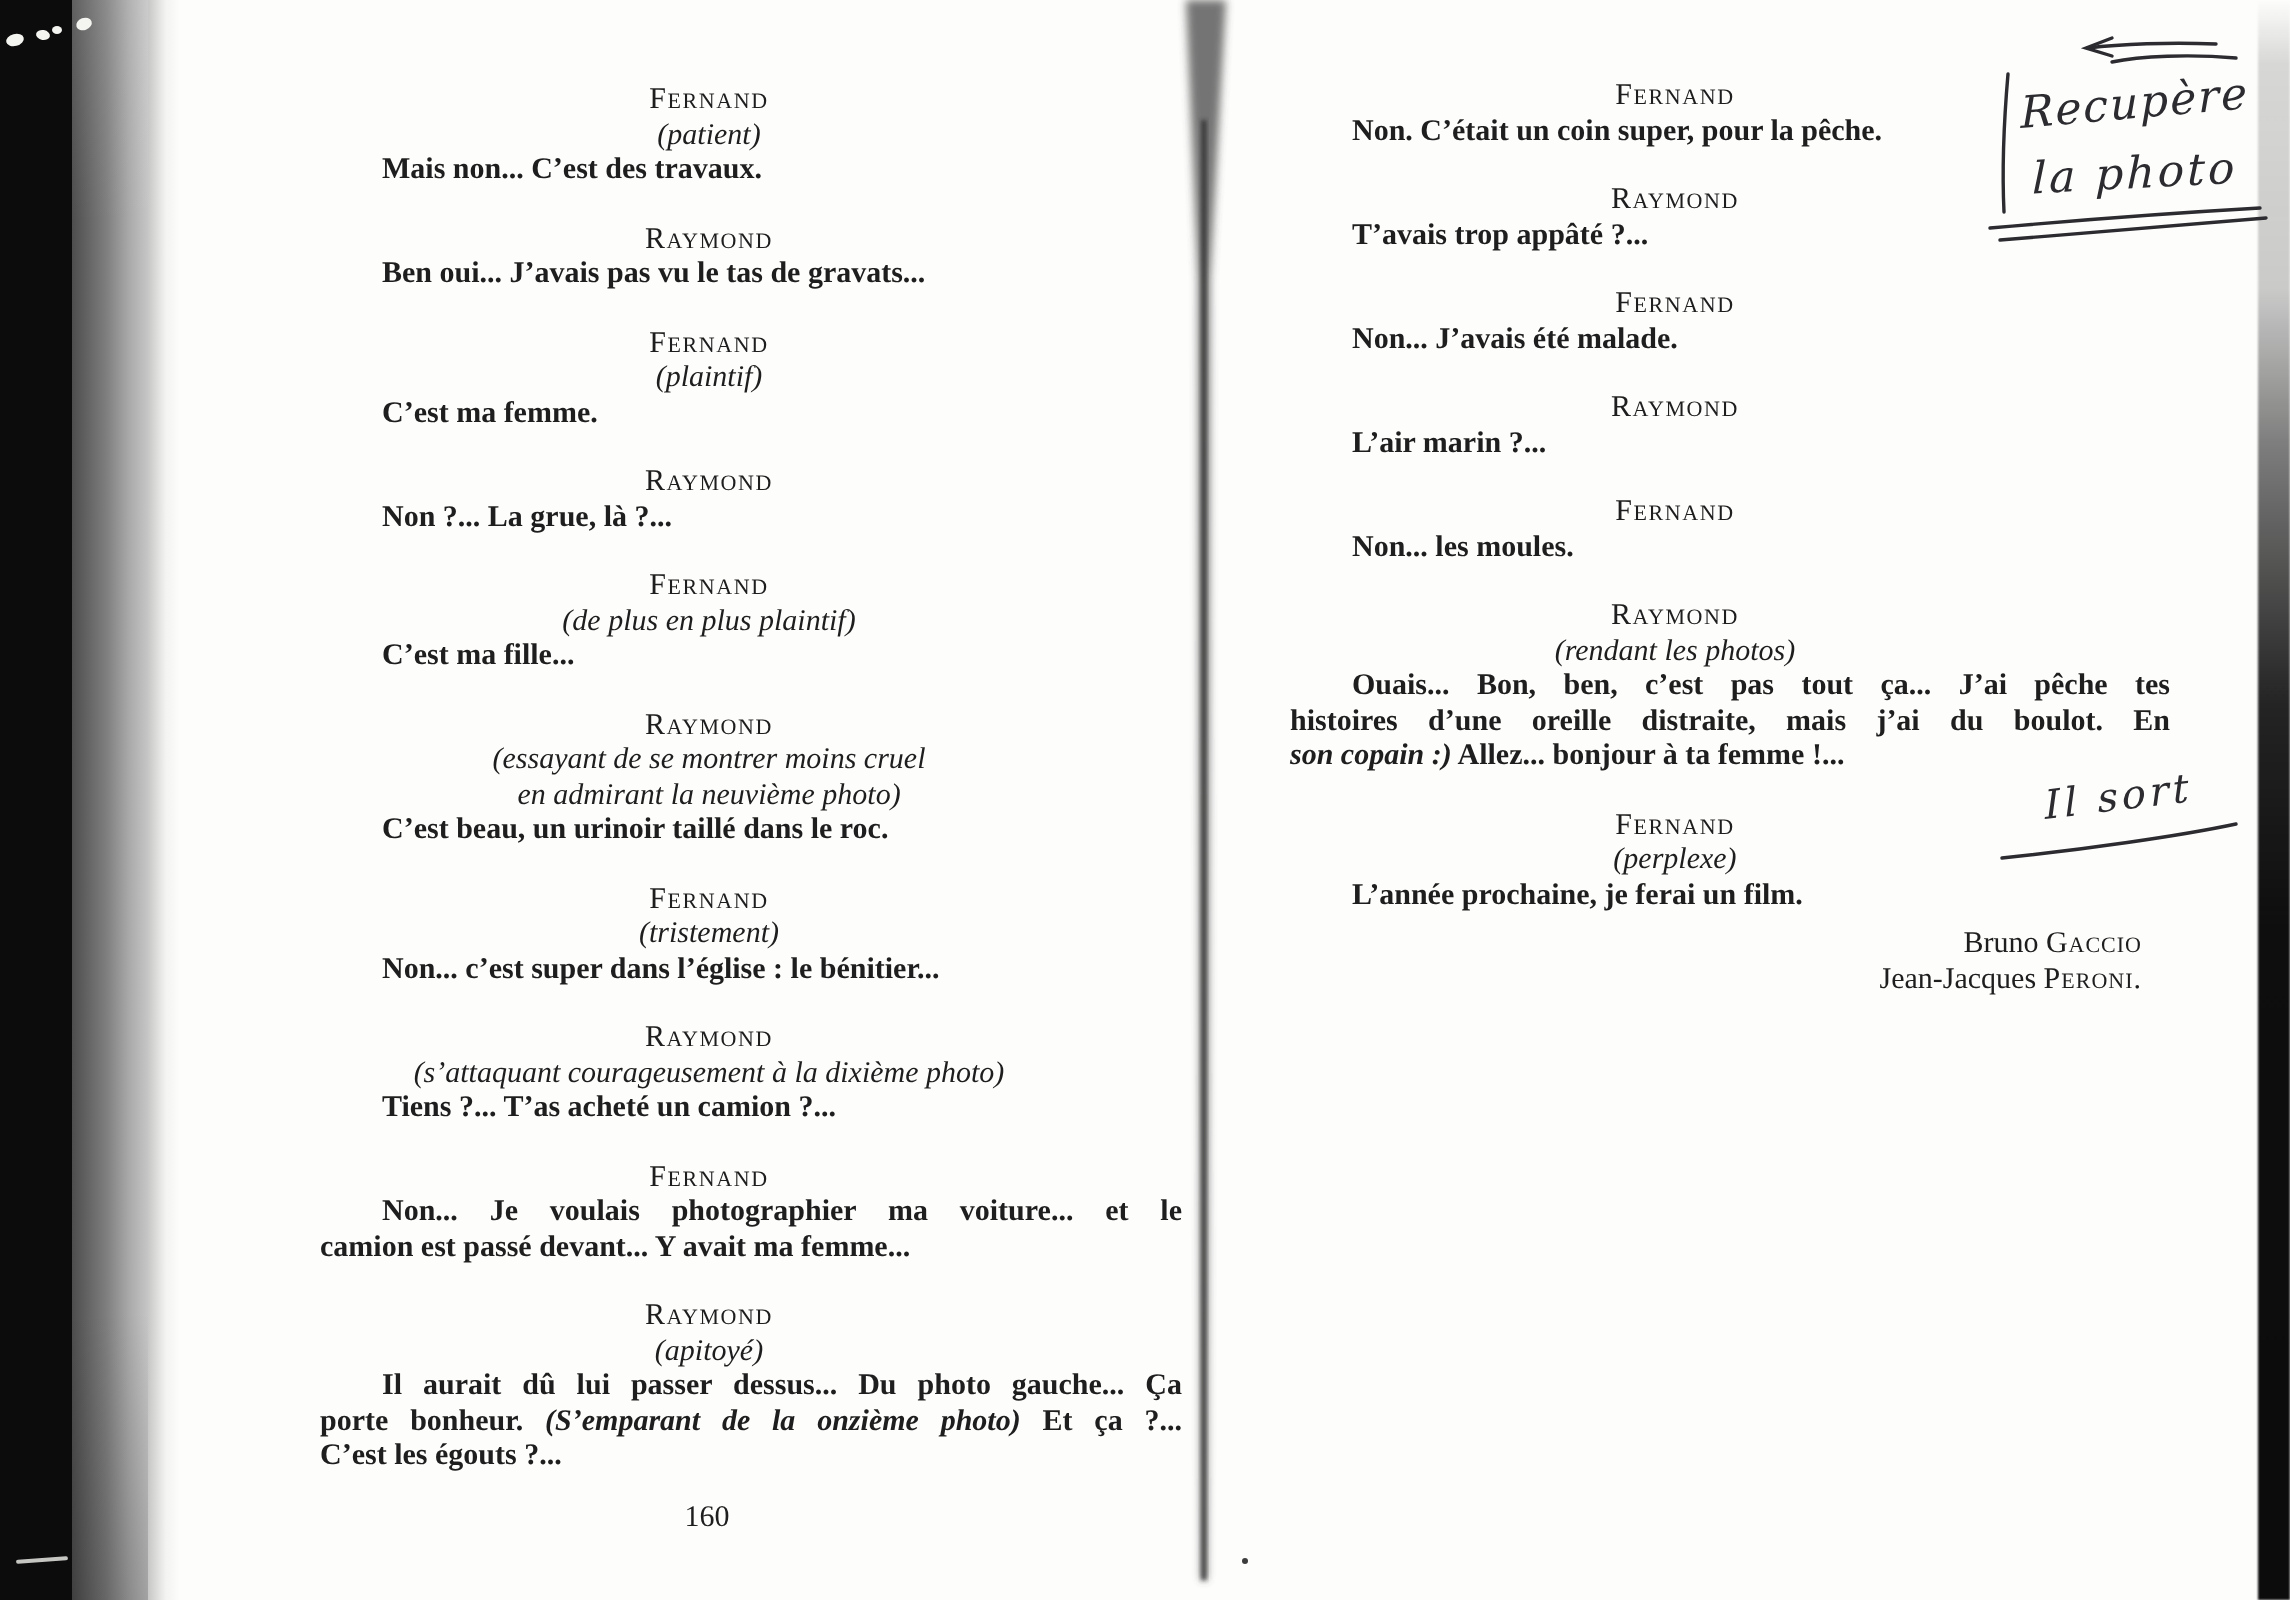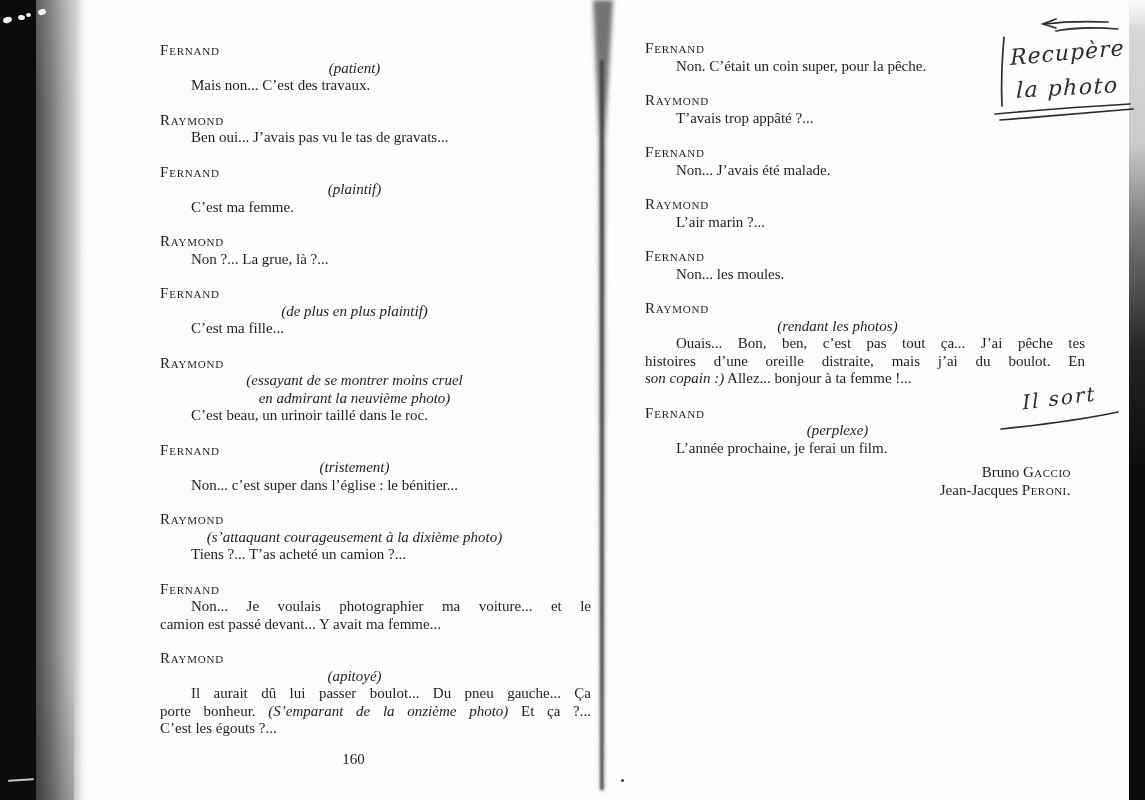--- a/index.html
+++ b/index.html
@@ -26,25 +26,25 @@
   .speck.s2{left:18px;top:15px;width:7px;height:5px;transform:rotate(10deg);}
   .speck.s3{left:26px;top:13px;width:5px;height:4px;}
   .speck.s4{left:38px;top:9px;width:8px;height:6px;transform:rotate(-20deg);}
   .speck.s5{left:8px;top:779px;width:26px;height:2px;border-radius:2px;opacity:.8;transform:rotate(-4deg);}
   .dot{position:absolute;left:621px;top:779px;width:3px;height:3px;background:#3c3c3c;border-radius:50%;}
   
   .col{position:absolute;font-size:15px;line-height:17.5px;}
   #left-col{left:160px;top:42px;width:431px;}
   #right-col{left:645px;top:40px;width:440px;}
   .block{margin-bottom:17px;}
-  .speaker{font-variant:small-caps;letter-spacing:.8px;box-sizing:border-box;}
+  .speaker{font-variant:small-caps;letter-spacing:.8px;text-align:center;box-sizing:border-box;}
   .direction{font-style:italic;text-align:center;box-sizing:border-box;}
   .page-left .speaker,.page-left .direction{padding-right:42px;}
   .page-right .speaker,.page-right .direction{padding-right:55px;}
-  .line{text-align:left;}
+  .line{text-align:left;font-weight:bold;}
   .line.just{text-align:justify;text-align-last:justify;}
   .line.first{text-indent:31px;}
   .authors{margin-top:-10px;text-align:right;padding-right:14px;}
   .authors-inner{display:inline-block;text-align:right;}
   .sc{font-variant:small-caps;letter-spacing:.5px;}
   .folio{position:absolute;left:160px;top:751px;width:431px;text-align:center;
     padding-right:44px;box-sizing:border-box;font-size:15px;}
   
   .hw{position:absolute;font-family:"DejaVu Serif", serif;font-style:italic;
     color:#2b2b30;white-space:nowrap;}
@@ -152,21 +152,21 @@
         <div class="speaker">Fernand</div>
         <div>
           <div class="line first just">Non... Je voulais photographier ma voiture... et le</div>
           <div class="line">camion est passé devant... Y avait ma femme...</div>
         </div>
       </div>
       <div class="block">
         <div class="speaker">Raymond</div>
         <div class="direction">(apitoyé)</div>
         <div>
-          <div class="line first just">Il aurait dû lui passer boulot... Du pneu gauche... Ça</div>
+          <div class="line first just">Il aurait dû lui passer dessus... Du photo gauche... Ça</div>
           <div class="line just">porte bonheur. <i>(S’emparant de la onzième photo)</i> Et ça ?...</div>
           <div class="line">C’est les égouts ?...</div>
         </div>
       </div>
     </div>
 </div>
 <div class="folio">160</div>
 
 <div id="right-col" class="col page-right">
   <div>

